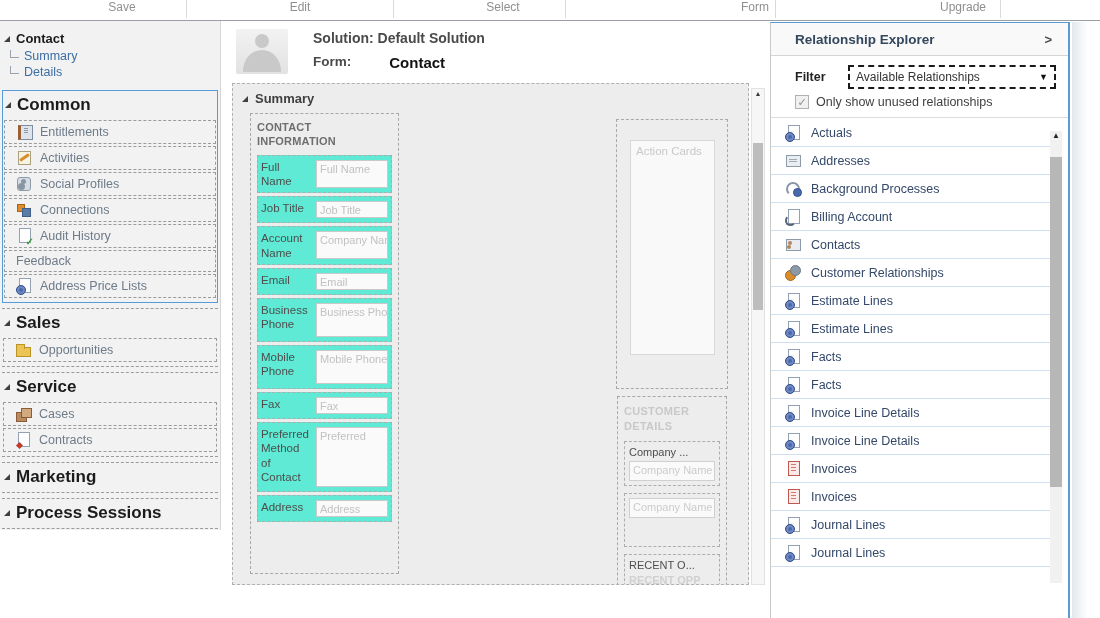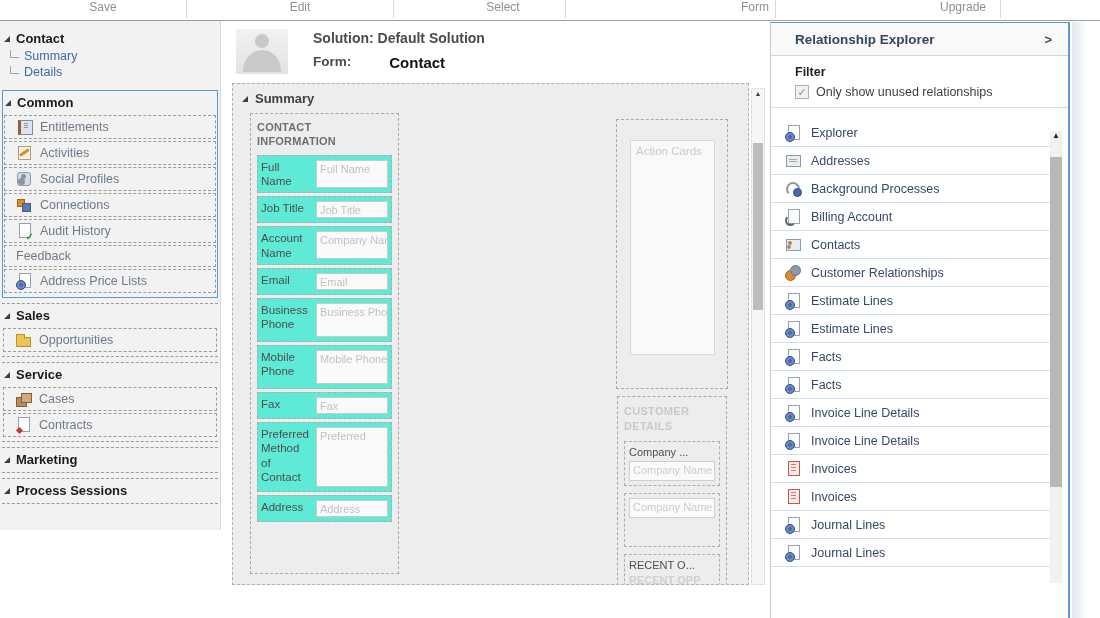--- a/index.html
+++ b/index.html
@@ -21,21 +21,21 @@
   
   .nav{position:absolute;left:0;top:21px;width:221px;height:509px;background:#f2f2f2;
        border-right:1px solid #d6d6d6;font-size:12.5px;padding:6px 2px 0 2px;overflow:hidden;}
   .tree{padding:2px 0 8px 2px;}
   .tree-root{display:flex;align-items:center;gap:6px;font-weight:bold;color:#1b1b1b;font-size:13px;padding:2px 0;}
   .tri{width:0;height:0;border-left:6px solid transparent;border-bottom:6px solid #3f3f3f;display:inline-block;flex:0 0 auto;}
   .tree-child{display:flex;align-items:center;gap:5px;color:var(--link-blue);padding:1px 0 1px 6px;cursor:default;}
   .elbow{width:9px;height:8px;border-left:1px solid #9aa3ac;border-bottom:1px solid #9aa3ac;margin-bottom:5px;flex:0 0 auto;}
   .navsec{border-top:1px dashed #9b9b9b;border-bottom:1px dashed #9b9b9b;margin-top:5px;padding:1px 0 2px 0;}
   .navsec.selected{border:1px solid var(--selection-border);margin-top:2px;}
-  .sec-head{display:flex;align-items:center;gap:6px;font-weight:bold;color:#1b1b1b;font-size:13px;padding:3px 2px 3px 2px;}
+  .sec-head{display:flex;align-items:center;gap:6px;font-weight:bold;color:#1b1b1b;font-size:17px;padding:3px 2px 3px 2px;}
   .nav-item{display:flex;align-items:center;gap:7px;border:1px dashed #9b9b9b;margin:2px 1px;
             padding:3px 4px 3px 11px;color:#6e7b89;min-height:22px;}
   .nav-item-label{white-space:nowrap;overflow:hidden;}
 
   
   .i{position:relative;width:17px;height:16px;flex:0 0 17px;display:inline-block;}
   .entity-gear-icon::before,.price-lists-icon::before,.audit-history-icon::before,
   .contracts-icon::before,.billing-icon::before,.invoices-icon::before{
     content:'';position:absolute;left:3px;top:0;width:10px;height:13px;background:#fefefe;border:1px solid #93a2b2;}
   .entity-gear-icon::after,.price-lists-icon::after{content:'';position:absolute;left:0;bottom:-1px;width:8px;height:8px;
@@ -154,21 +154,21 @@
   .rel-scroll{position:absolute;right:6px;top:108px;width:12px;height:452px;background:#f1f1f1;}
   .r-arrow{position:absolute;top:0;left:0;width:12px;text-align:center;font-size:8px;color:#222;cursor:default;}
   .r-thumb{position:absolute;left:0;top:26px;width:12px;height:330px;background:#b7b7b7;}
   .edge-fade{position:absolute;left:1072px;top:22px;width:16px;height:596px;
              background:linear-gradient(to right,rgba(110,140,170,.20),rgba(255,255,255,0));}
 </style>
 </head>
 <body>
 
 <div class="ribbon">
-  <span class="rgl" style="left:103px">Save</span>
+  <span class="rgl" style="left:122px">Save</span>
   <span class="rgl" style="left:300px">Edit</span>
   <span class="rgl" style="left:503px">Select</span>
   <span class="rgl" style="left:755px">Form</span>
   <span class="rgl" style="left:963px">Upgrade</span>
   <i class="rsep" style="left:186px"></i>
   <i class="rsep" style="left:393px"></i>
   <i class="rsep" style="left:565px"></i>
   <i class="rsep" style="left:775px"></i>
   <i class="rsep" style="left:1000px"></i>
 </div>
@@ -380,30 +380,34 @@
 </div>
 
 <aside class="rel">
   <div class="rel-head">
     <span class="rel-title">Relationship Explorer</span>
     <span class="rel-chevron">&gt;</span>
   </div>
   <div class="filter-area">
     <div class="filter-row">
       <span class="filter-label">Filter</span>
+      <div class="dropdown">
+        <span class="dd-value">Available Relationships</span>
+        <span class="dd-caret">▼</span>
+      </div>
     </div>
     <div class="check-row">
       <span class="checkbox checked"></span>
       <span class="check-label">Only show unused relationships</span>
     </div>
   </div>
   <div class="rel-list" id="rel-rows">
   <div class="rel-row">
     <span class="i entity-gear-icon"></span>
-    <span class="rel-label">Explorer</span>
+    <span class="rel-label">Actuals</span>
   </div>
 
   <div class="rel-row">
     <span class="i addresses-icon"></span>
     <span class="rel-label">Addresses</span>
   </div>
 
   <div class="rel-row">
     <span class="i processes-icon"></span>
     <span class="rel-label">Background Processes</span>

